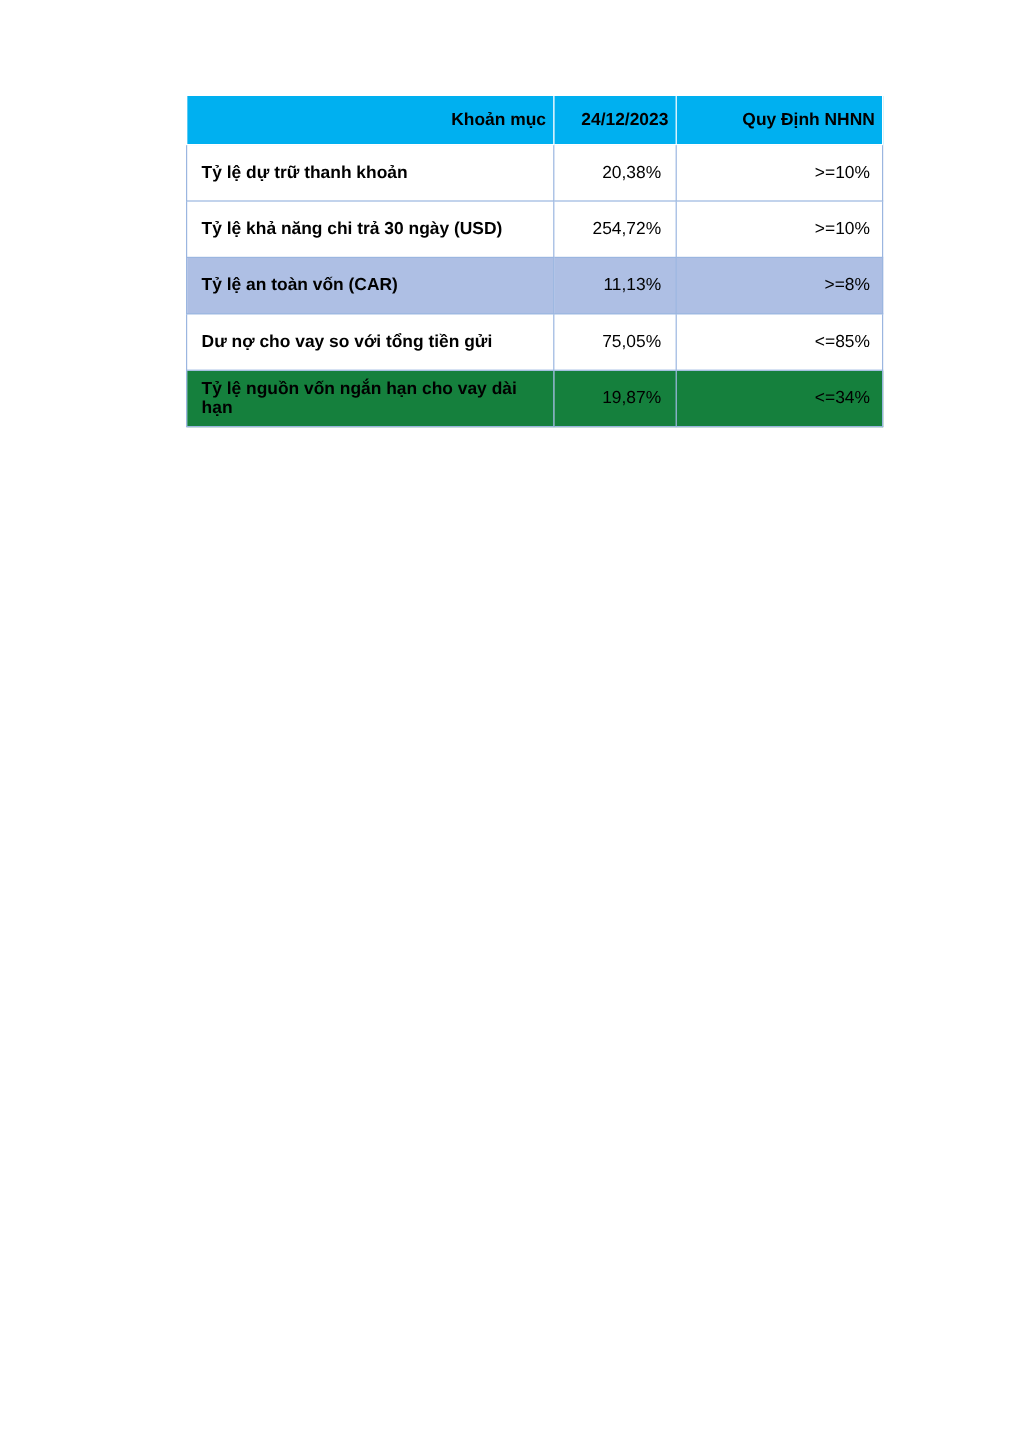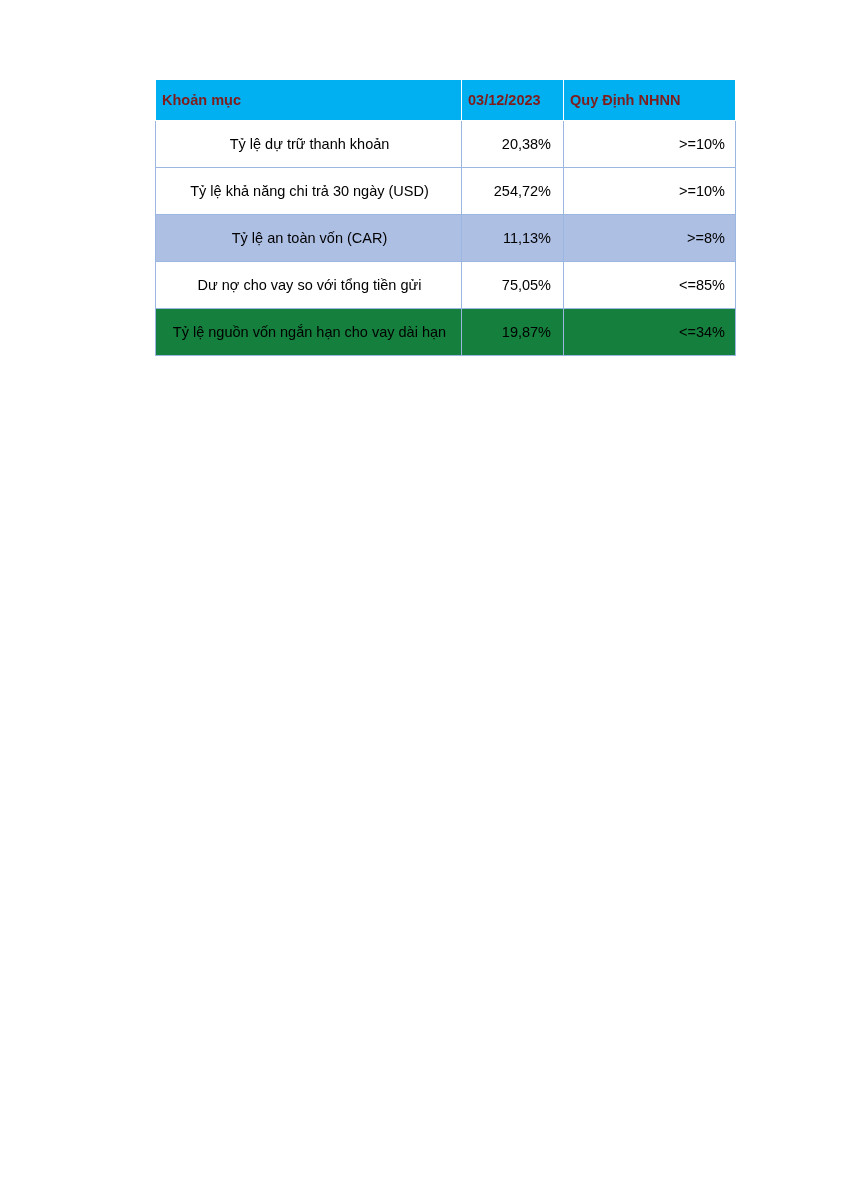--- a/index.html
+++ b/index.html
@@ -33,42 +33,43 @@
     border-collapse: collapse;
     width: 580px;
     table-layout: fixed;
   }
   table.ratios col.c0 { width: 306px; }
   table.ratios col.c1 { width: 102px; }
   table.ratios col.c2 { width: 172px; }
 
   table.ratios thead th {
     background: #00b0f0;
-    color: #7f1d1d;
+    color: #000000;
     font-size: 14.5px;
     font-weight: bold;
-    text-align: left;
+    text-align: right;
     height: 40px;
     padding: 0 6px;
     border: 1px solid #ffffff;
     vertical-align: middle;
   }
   table.ratios tbody td {
     height: 46px;
     font-size: 14.5px;
     padding: 0 10px;
     vertical-align: middle;
     border-left: 1px solid #9bb6e0;
     border-right: 1px solid #9bb6e0;
     border-top: 1px solid #9bb6e0;
     border-bottom: 1px solid #9bb6e0;
   }
   table.ratios tbody tr td:nth-child(1) {
-    text-align: center;
+    text-align: left;
     padding-left: 12px;
+    font-weight: bold;
   }
   table.ratios tbody tr td:nth-child(2) {
     text-align: right;
     padding-right: 12px;
   }
   table.ratios tbody tr td:nth-child(3) {
     text-align: right;
   }
   tr.shade-0 td { background: #ffffff; }
   tr.shade-1 td { background: #aebfe4; }
@@ -83,21 +84,21 @@
   <div class="table-wrap">
     <table class="ratios">
       <colgroup>
         <col class="c0">
           <col class="c1">
           <col class="c2">
       </colgroup>
       <thead>
         <tr>
           <th>Khoản mục</th>
-          <th>03/12/2023</th>
+          <th>24/12/2023</th>
           <th>Quy Định NHNN</th>
         </tr>
       </thead>
       <tbody>
         <tr class="shade-0">
           <td>Tỷ lệ dự trữ thanh khoản</td>
           <td>20,38%</td>
           <td>&gt;=10%</td>
         </tr>
         <tr class="shade-0">

